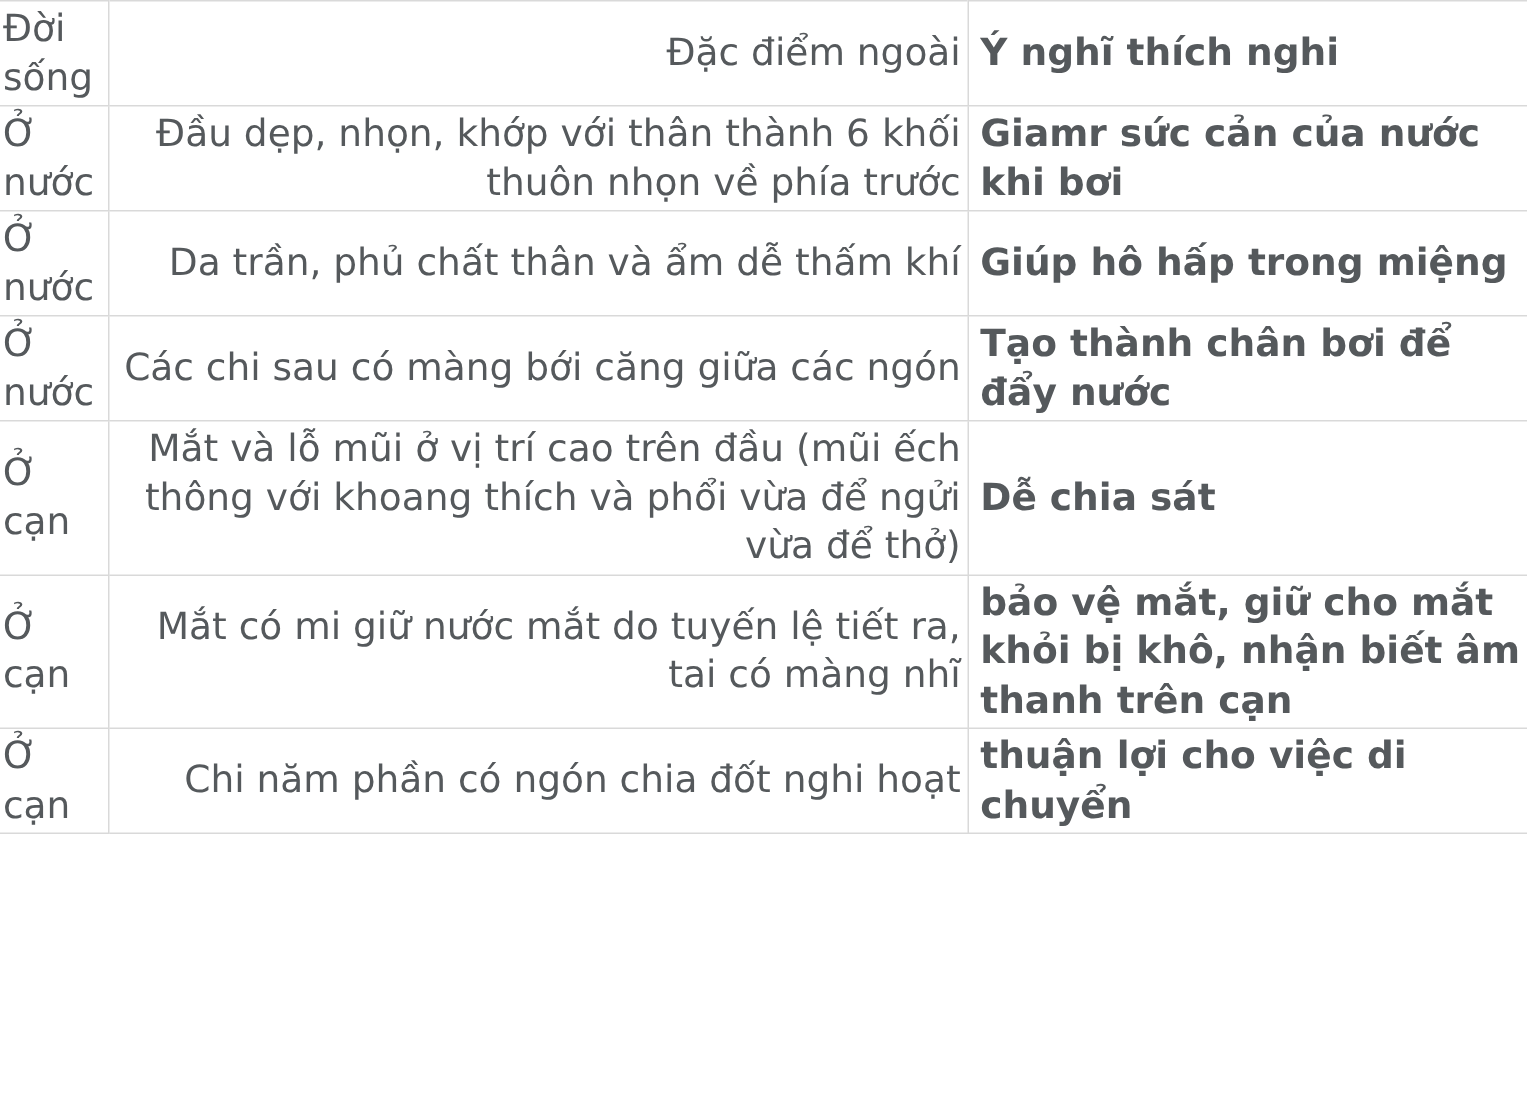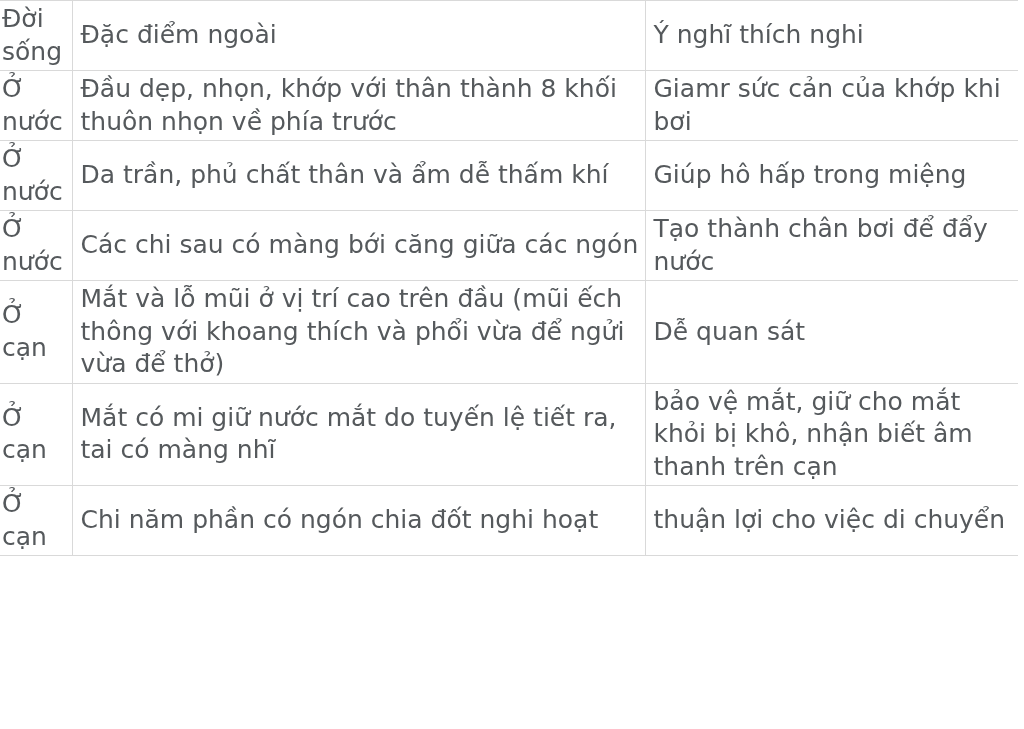--- a/index.html
+++ b/index.html
@@ -45,23 +45,25 @@
     background: #ffffff;
   }
   table.data-table td.first {
     border-left: none;
     padding-left: 2px;
     padding-right: 0;
   }
   table.data-table td.last {
     border-right: none;
     padding-left: 8px;
+    font-weight: bold;
   }
   table.data-table td.mid {
     padding-left: 8px;
+    text-align: right;
   }
   table.data-table tr.header-row td {
     vertical-align: middle;
   }
   .cell-text {
     display: block;
     white-space: pre-wrap;
   }
 </style>
 </head>
@@ -85,24 +87,24 @@
         <td class="last">
             <span class="cell-text">Ý nghĩ thích nghi</span>
           </td>
       </tr>
 
       <tr>
         <td class="first">
             <span class="cell-text">Ở nước</span>
           </td>
         <td class="mid">
-            <span class="cell-text">Đầu dẹp, nhọn, khớp với thân thành 8 khối thuôn nhọn về phía trước</span>
+            <span class="cell-text">Đầu dẹp, nhọn, khớp với thân thành 6 khối thuôn nhọn về phía trước</span>
           </td>
         <td class="last">
-            <span class="cell-text">Giamr sức cản của khớp khi bơi</span>
+            <span class="cell-text">Giamr sức cản của nước khi bơi</span>
           </td>
       </tr>
 
       <tr>
         <td class="first">
             <span class="cell-text">Ở nước</span>
           </td>
         <td class="mid">
             <span class="cell-text">Da trần, phủ chất thân và ẩm dễ thấm khí</span>
           </td>
@@ -124,21 +126,21 @@
       </tr>
 
       <tr>
         <td class="first">
             <span class="cell-text">Ở cạn</span>
           </td>
         <td class="mid">
             <span class="cell-text">Mắt và lỗ mũi ở vị trí cao trên đầu (mũi ếch thông với khoang thích và phổi vừa để ngửi vừa để thở)</span>
           </td>
         <td class="last">
-            <span class="cell-text">Dễ quan sát</span>
+            <span class="cell-text">Dễ chia sát</span>
           </td>
       </tr>
 
       <tr>
         <td class="first">
             <span class="cell-text">Ở cạn</span>
           </td>
         <td class="mid">
             <span class="cell-text">Mắt có mi giữ nước mắt do tuyến lệ tiết ra, tai có màng nhĩ</span>
           </td>

